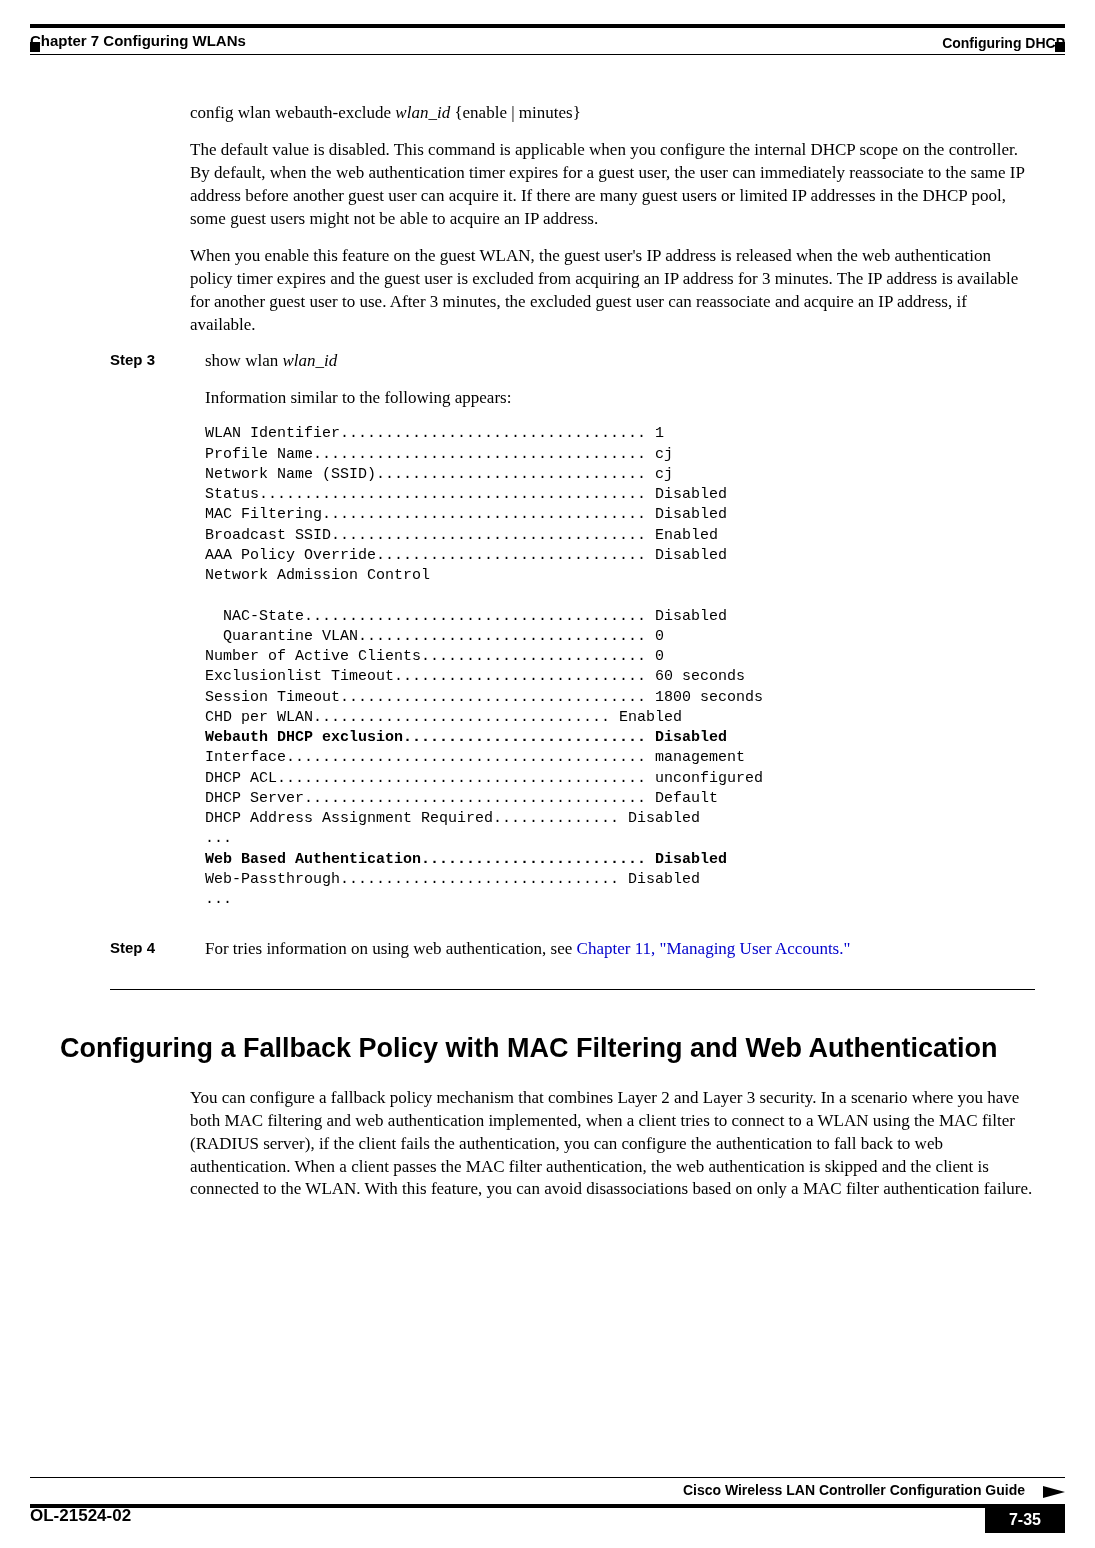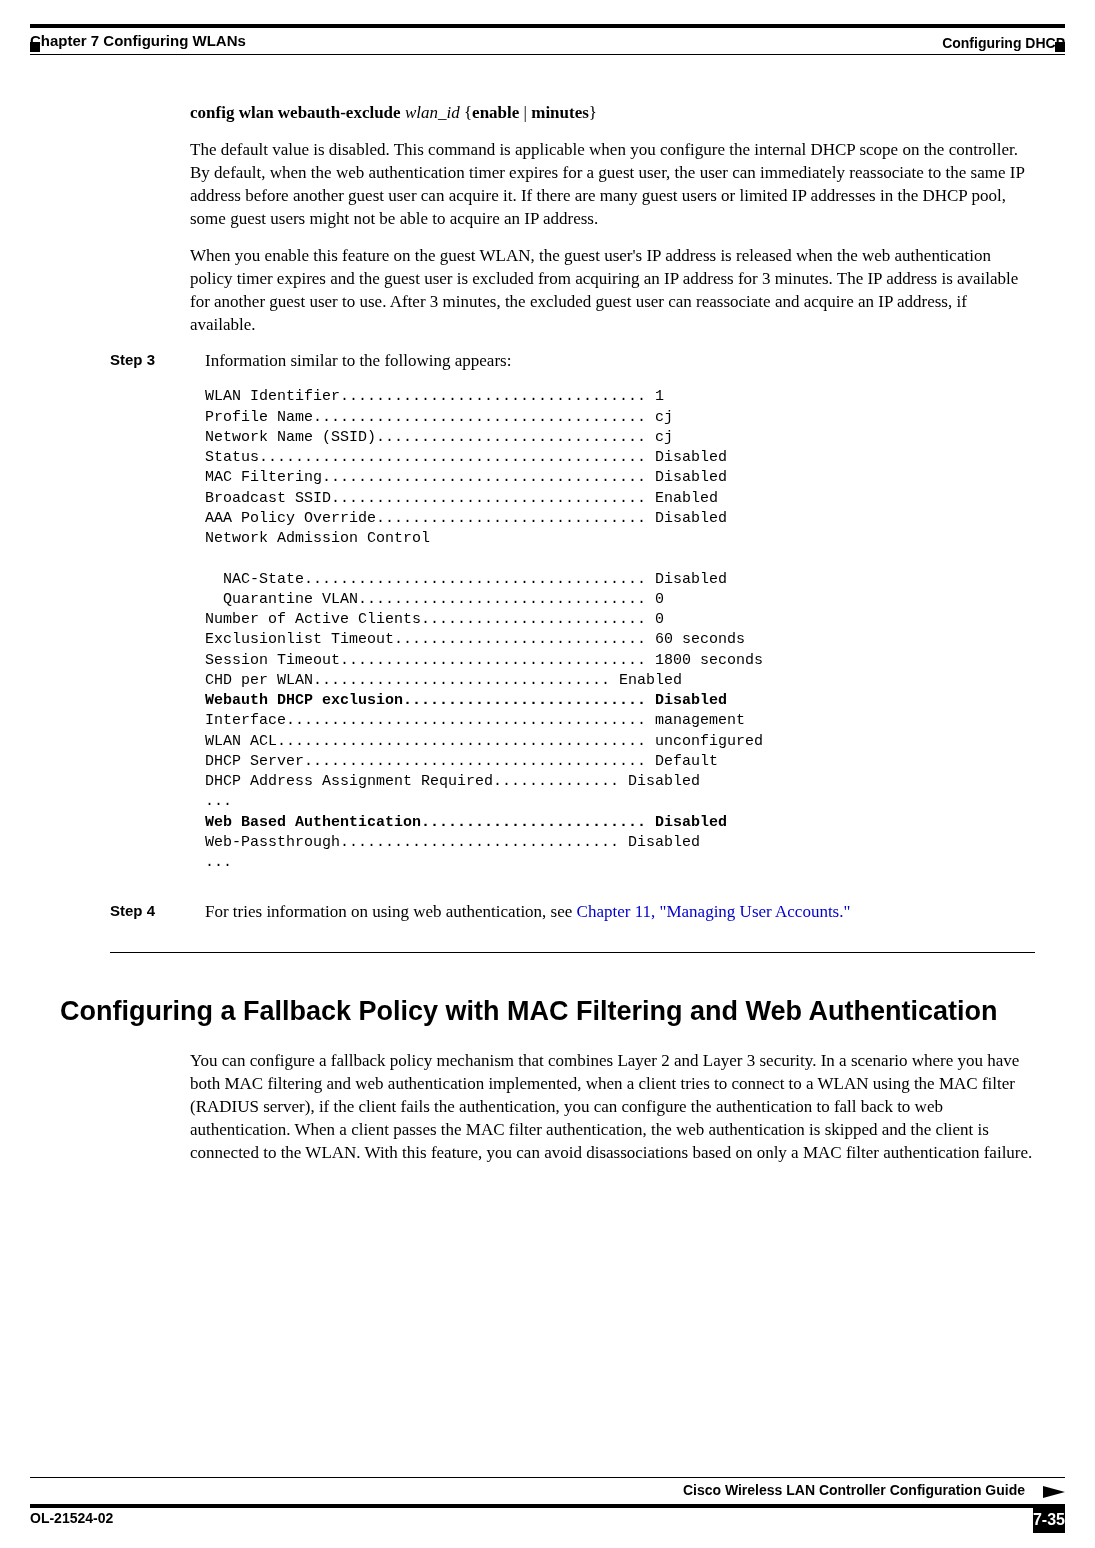--- a/index.html
+++ b/index.html
@@ -82,21 +82,21 @@
     flex: 1;
   }
   .mono {
     font-family: "Courier New", Courier, monospace;
     font-size: 15px;
     white-space: pre;
     line-height: 1.35;
     margin: 0 0 14px 0;
   }
   .mono-bold { font-weight: bold; }
-  .cmd-bold { font-weight: bold; }
+  .cmd-bold { font-weight: normal; }
   .cmd-ital { font-style: italic; }
   .link { color: #0000cc; }
   .h2 {
     font-family: Arial, Helvetica, sans-serif;
     font-weight: bold;
     font-size: 27px;
     margin: 40px 0 20px -130px;
   }
   .step-divider {
     border-top: 1px solid #000;
@@ -124,32 +124,32 @@
     font-weight: bold;
     font-size: 14px;
     text-align: right;
   }
   .footer-doc {
     position: absolute;
     left: 30px;
     bottom: 22px;
     font-family: Arial, Helvetica, sans-serif;
     font-weight: bold;
-    font-size: 14px;
+    font-size: 17px;
   }
   .page-num-box {
     position: absolute;
     right: 30px;
     bottom: 15px;
     background: #000;
     color: #fff;
     font-family: Arial, Helvetica, sans-serif;
     font-weight: bold;
     font-size: 16px;
-    padding: 4px 0;
+    padding: 4px 24px;
   }
   .footer-arrow {
     position: absolute;
     right: 30px;
     bottom: 50px;
     width: 0; height: 0;
     border-top: 6px solid transparent;
     border-bottom: 6px solid transparent;
     border-left: 22px solid #000;
   }
@@ -179,40 +179,43 @@
     <p class="body-para">
       <span class="cmd-bold">config wlan webauth-exclude </span><span class="cmd-ital">wlan_id </span><span>{</span><span class="cmd-bold">enable</span><span> | </span><span class="cmd-bold">minutes</span><span>}</span>
     </p>
 
     <p class="body-para">The default value is disabled. This command is applicable when you configure the internal DHCP scope on the controller. By default, when the web authentication timer expires for a guest user, the user can immediately reassociate to the same IP address before another guest user can acquire it. If there are many guest users or limited IP addresses in the DHCP pool, some guest users might not be able to acquire an IP address.</p>
     <p class="body-para">When you enable this feature on the guest WLAN, the guest user's IP address is released when the web authentication policy timer expires and the guest user is excluded from acquiring an IP address for 3 minutes. The IP address is available for another guest user to use. After 3 minutes, the excluded guest user can reassociate and acquire an IP address, if available.</p>
 
     <div class="step-row">
       <div class="step-label">Step 3</div>
       <div class="step-body">
+        <p class="body-para">
+          <span class="cmd-bold">show wlan </span><span class="cmd-ital">wlan_id</span>
+        </p>
         <p class="body-para">Information similar to the following appears:</p>
 
 <div class="mono"><span>WLAN Identifier.................................. 1</span>
 <span>Profile Name..................................... cj</span>
 <span>Network Name (SSID).............................. cj</span>
 <span>Status........................................... Disabled</span>
 <span>MAC Filtering.................................... Disabled</span>
 <span>Broadcast SSID................................... Enabled</span>
 <span>AAA Policy Override.............................. Disabled</span>
 <span>Network Admission Control</span>
 <span></span>
 <span>  NAC-State...................................... Disabled</span>
 <span>  Quarantine VLAN................................ 0</span>
 <span>Number of Active Clients......................... 0</span>
 <span>Exclusionlist Timeout............................ 60 seconds</span>
 <span>Session Timeout.................................. 1800 seconds</span>
 <span>CHD per WLAN................................. Enabled</span>
 <span class="mono-bold">Webauth DHCP exclusion........................... Disabled</span>
 <span>Interface........................................ management</span>
-<span>WLAN ACL......................................... unconfigured</span>
+<span>DHCP ACL......................................... unconfigured</span>
 <span>DHCP Server...................................... Default</span>
 <span>DHCP Address Assignment Required.............. Disabled</span>
 <span>...</span>
 <span class="mono-bold">Web Based Authentication......................... Disabled</span>
 <span>Web-Passthrough............................... Disabled</span>
 <span>...</span></div>
 
       </div>
     </div>
 

